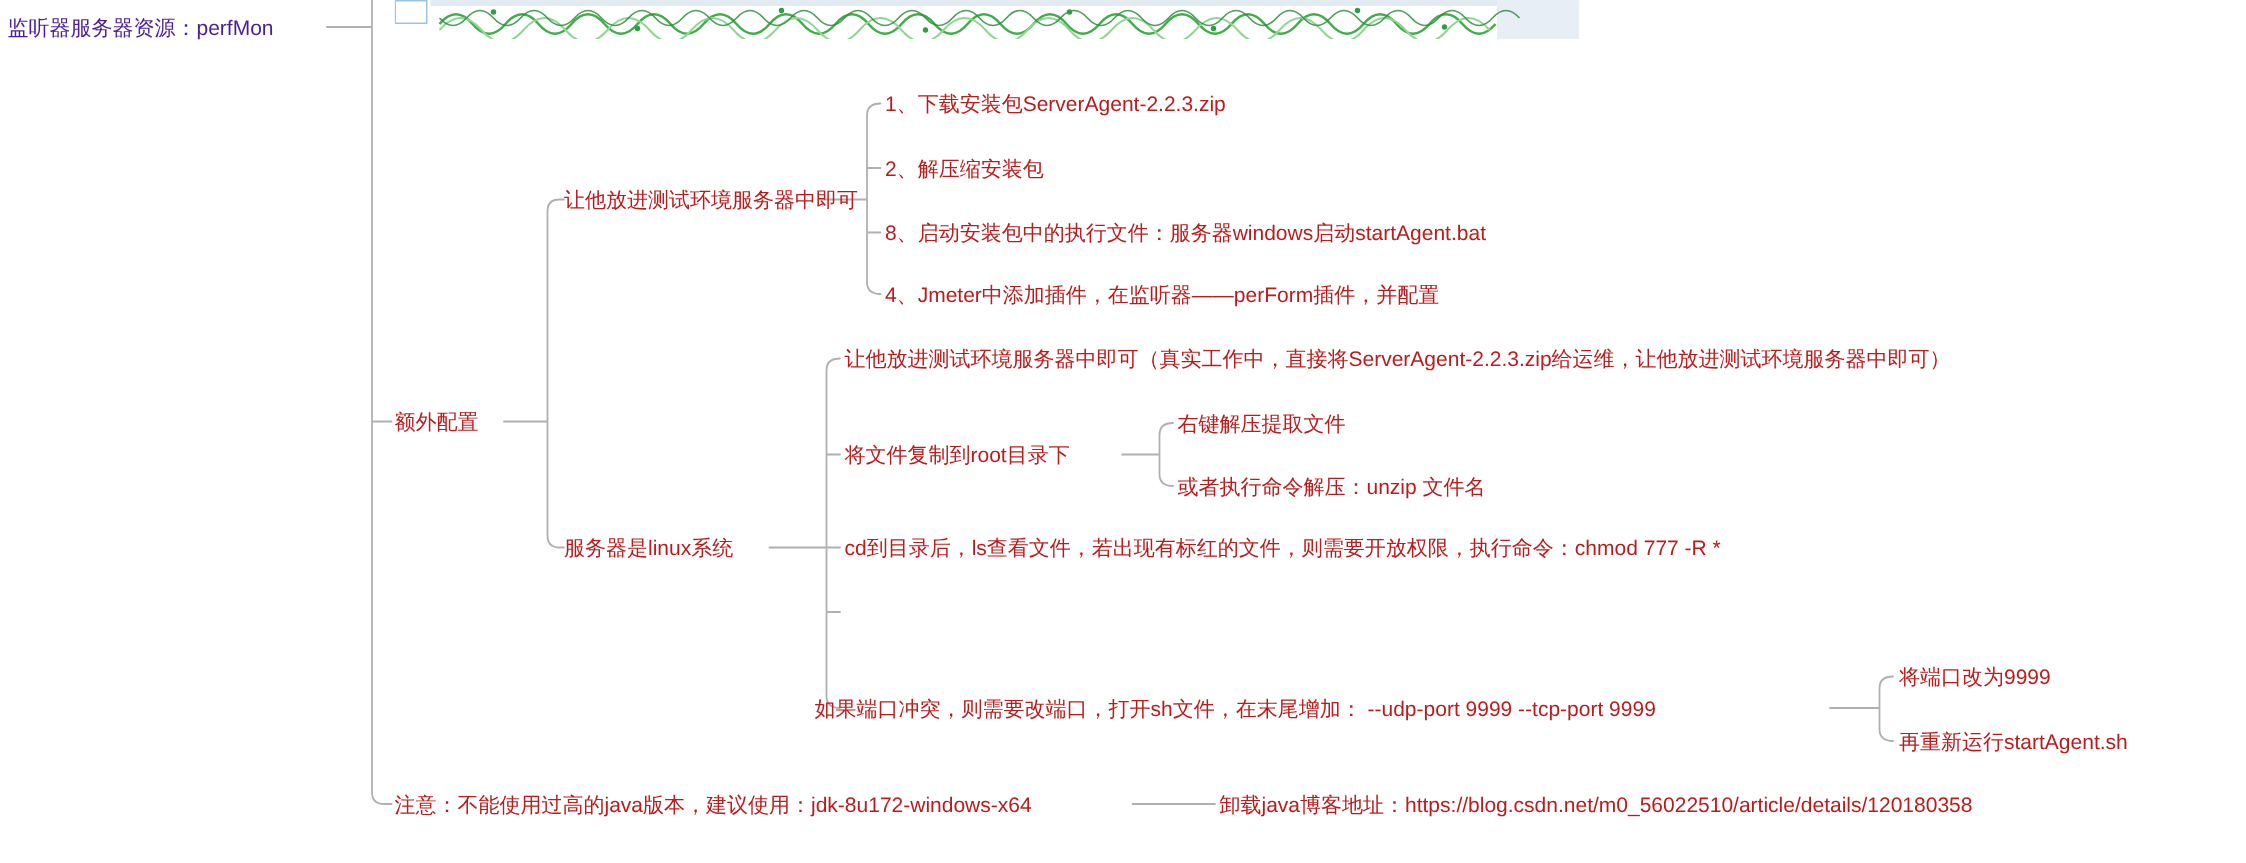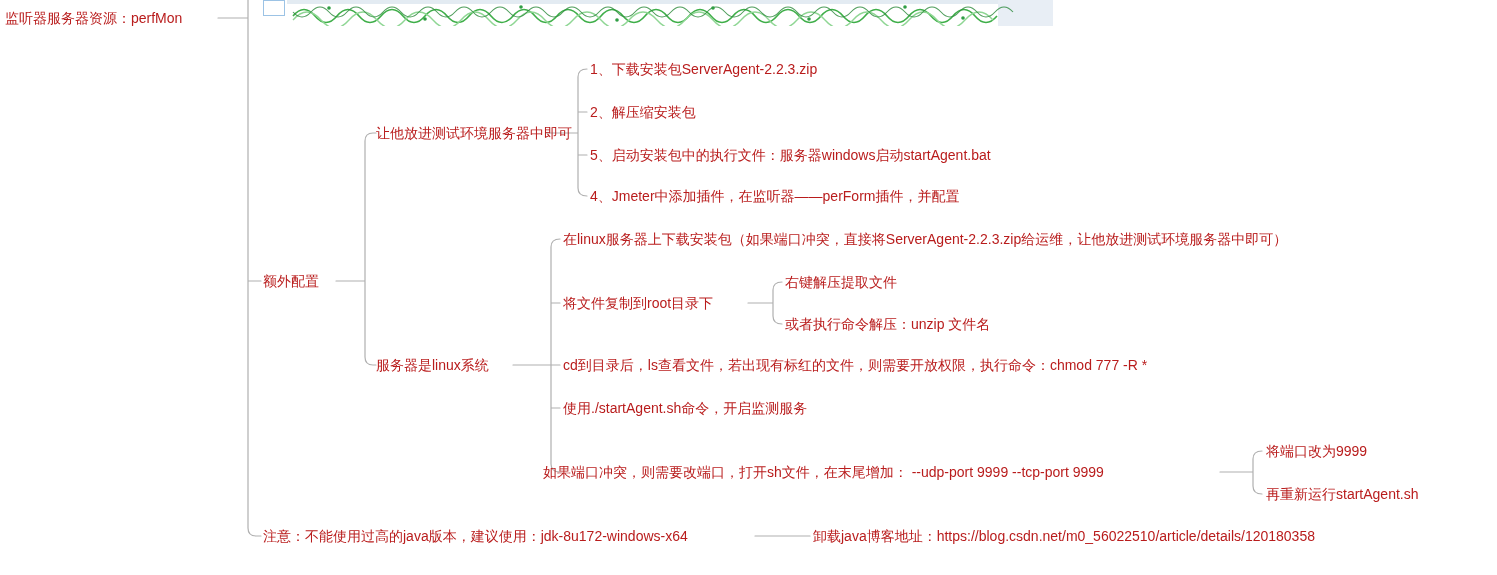--- a/index.html
+++ b/index.html
@@ -12,21 +12,21 @@
   }
   .node{
     position:absolute;
     white-space:nowrap;
     font-size:14px;
     line-height:22px;
     height:22px;
     color:#b91c1c;
     cursor:default;
   }
-  .node.root{ color:#b91c1c; }
+  .node.root{ color:#4c1d95; }
   #connectors{
     position:absolute;left:0;top:0;width:1497px;height:575px;
     pointer-events:none;
   }
   #connectors path{
     stroke:#b0b0b0;stroke-width:1.2;fill:none;stroke-linecap:round;
   }
   .attachment{
     position:absolute;left:263px;top:0;width:790px;height:26px;
     overflow:hidden;
@@ -68,35 +68,34 @@
   </div>
 
   <div class="node root" style="left:5px;top:7px">监听器服务器资源：perfMon</div>
 
   <div class="node" style="left:263px;top:270px">额外配置</div>
 
   <div class="node" style="left:376px;top:122px">让他放进测试环境服务器中即可</div>
 
   <div class="node" style="left:590px;top:58px">1、下载安装包ServerAgent-2.2.3.zip</div>
   <div class="node" style="left:590px;top:101px">2、解压缩安装包</div>
-  <div class="node" style="left:590px;top:144px">5、启动安装包中的执行文件：服务器windows启动startAgent.bat</div>
+  <div class="node" style="left:590px;top:144px">8、启动安装包中的执行文件：服务器windows启动startAgent.bat</div>
   <div class="node" style="left:590px;top:185px">4、Jmeter中添加插件，在监听器——perForm插件，并配置</div>
 
   <div class="node" style="left:376px;top:354px">服务器是linux系统</div>
 
-  <div class="node" style="left:563px;top:228px">在linux服务器上下载安装包（如果端口冲突，直接将ServerAgent-2.2.3.zip给运维，让他放进测试环境服务器中即可）</div>
+  <div class="node" style="left:563px;top:228px">让他放进测试环境服务器中即可（真实工作中，直接将ServerAgent-2.2.3.zip给运维，让他放进测试环境服务器中即可）</div>
 
   <div class="node" style="left:563px;top:292px">将文件复制到root目录下</div>
 
   <div class="node" style="left:785px;top:271px">右键解压提取文件</div>
   <div class="node" style="left:785px;top:313px">或者执行命令解压：unzip 文件名</div>
 
   <div class="node" style="left:563px;top:354px">cd到目录后，ls查看文件，若出现有标红的文件，则需要开放权限，执行命令：chmod 777 -R *</div>
 
-  <div class="node" style="left:563px;top:397px">使用./startAgent.sh命令，开启监测服务</div>
 
   <div class="node" style="left:543px;top:461px">如果端口冲突，则需要改端口，打开sh文件，在末尾增加： --udp-port 9999 --tcp-port 9999</div>
 
   <div class="node" style="left:1266px;top:440px">将端口改为9999</div>
   <div class="node" style="left:1266px;top:483px">再重新运行startAgent.sh</div>
 
   <div class="node" style="left:263px;top:525px">注意：不能使用过高的java版本，建议使用：jdk-8u172-windows-x64</div>
 
   <div class="node" style="left:813px;top:525px">卸载java博客地址：https://blog.csdn.net/m0_56022510/article/details/120180358</div>
 

